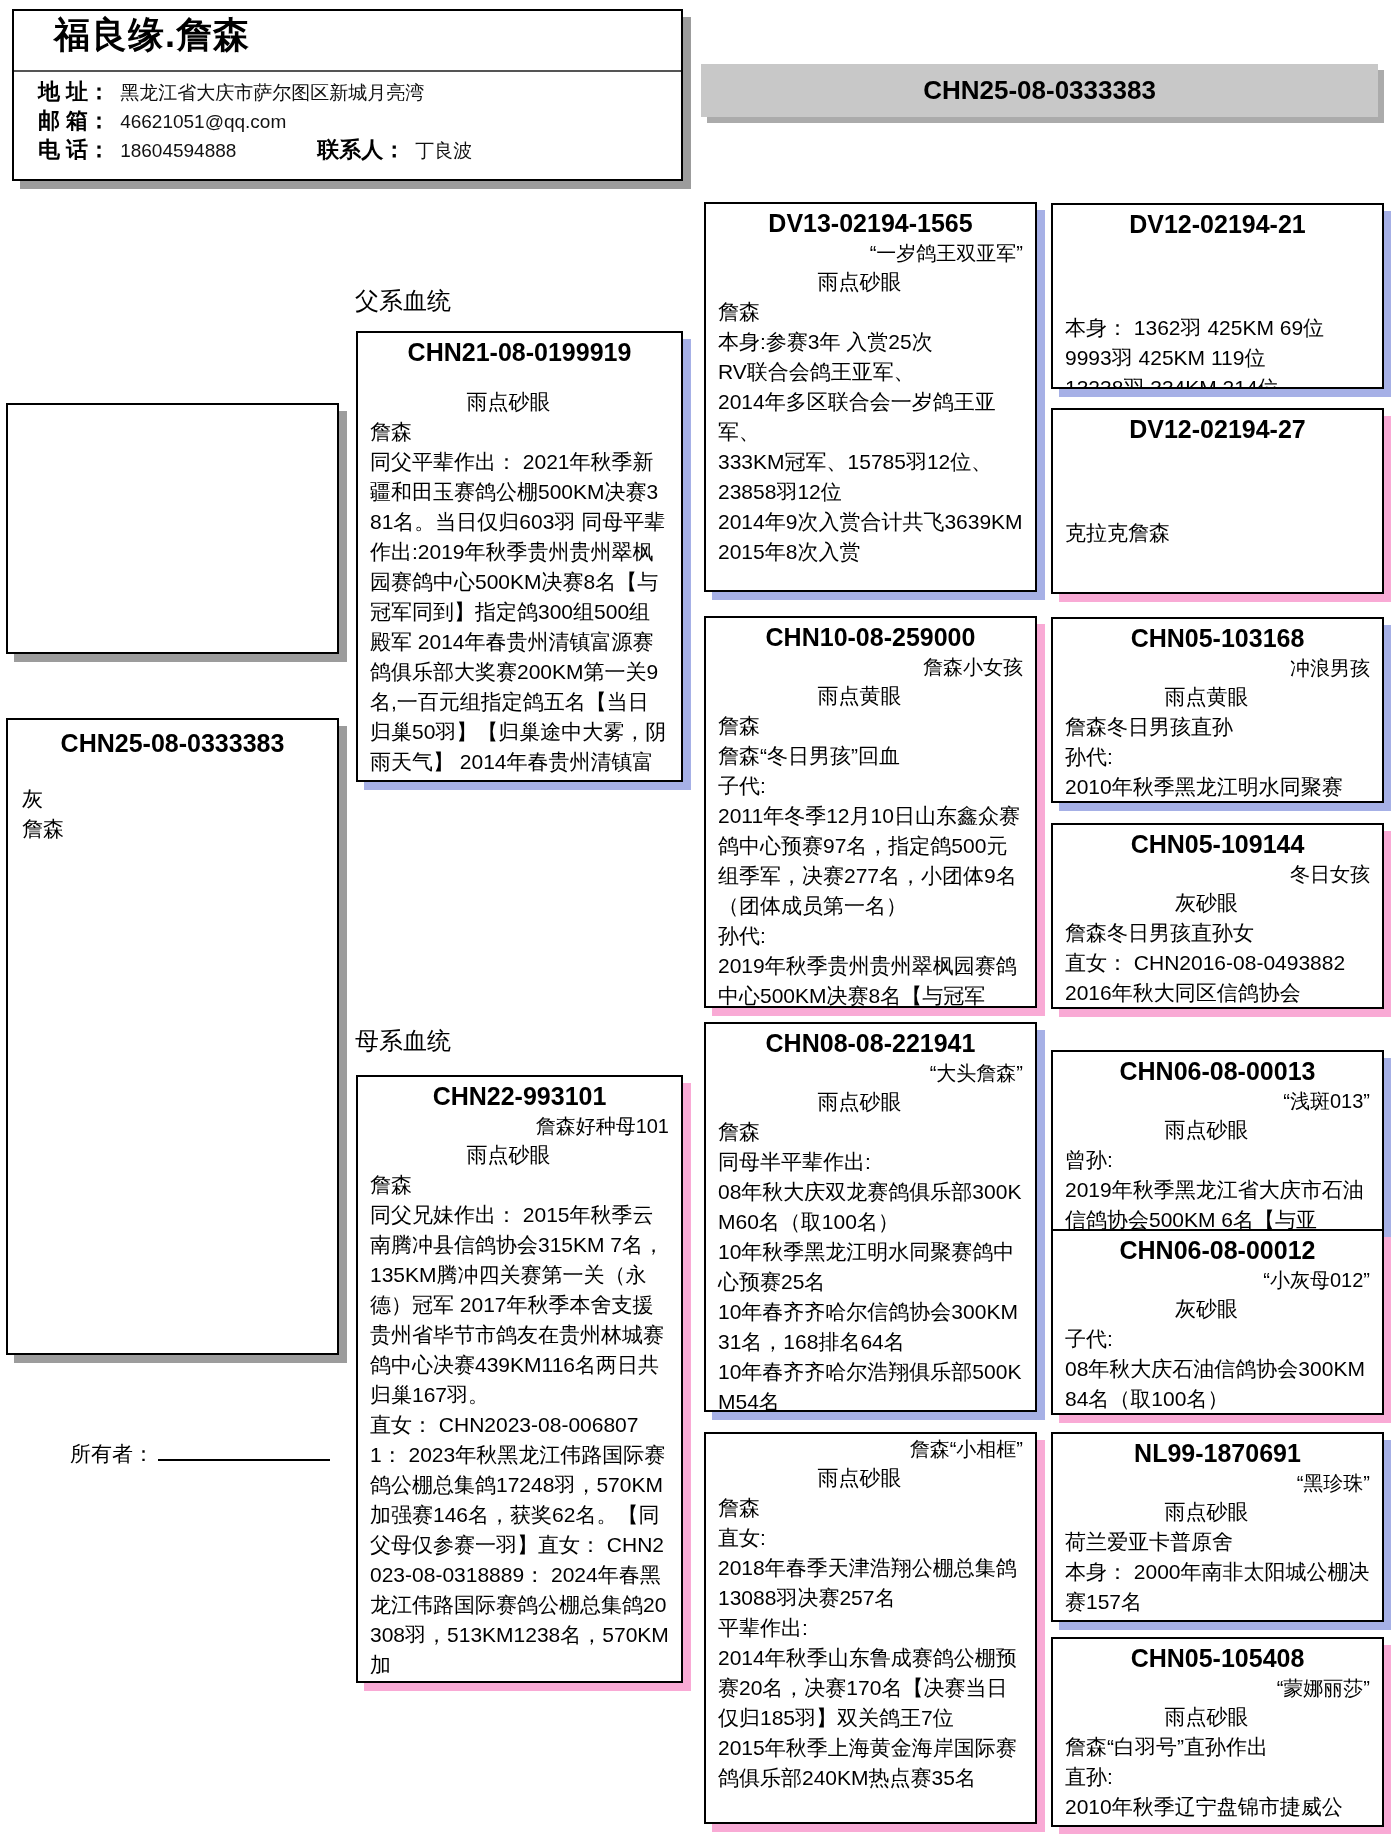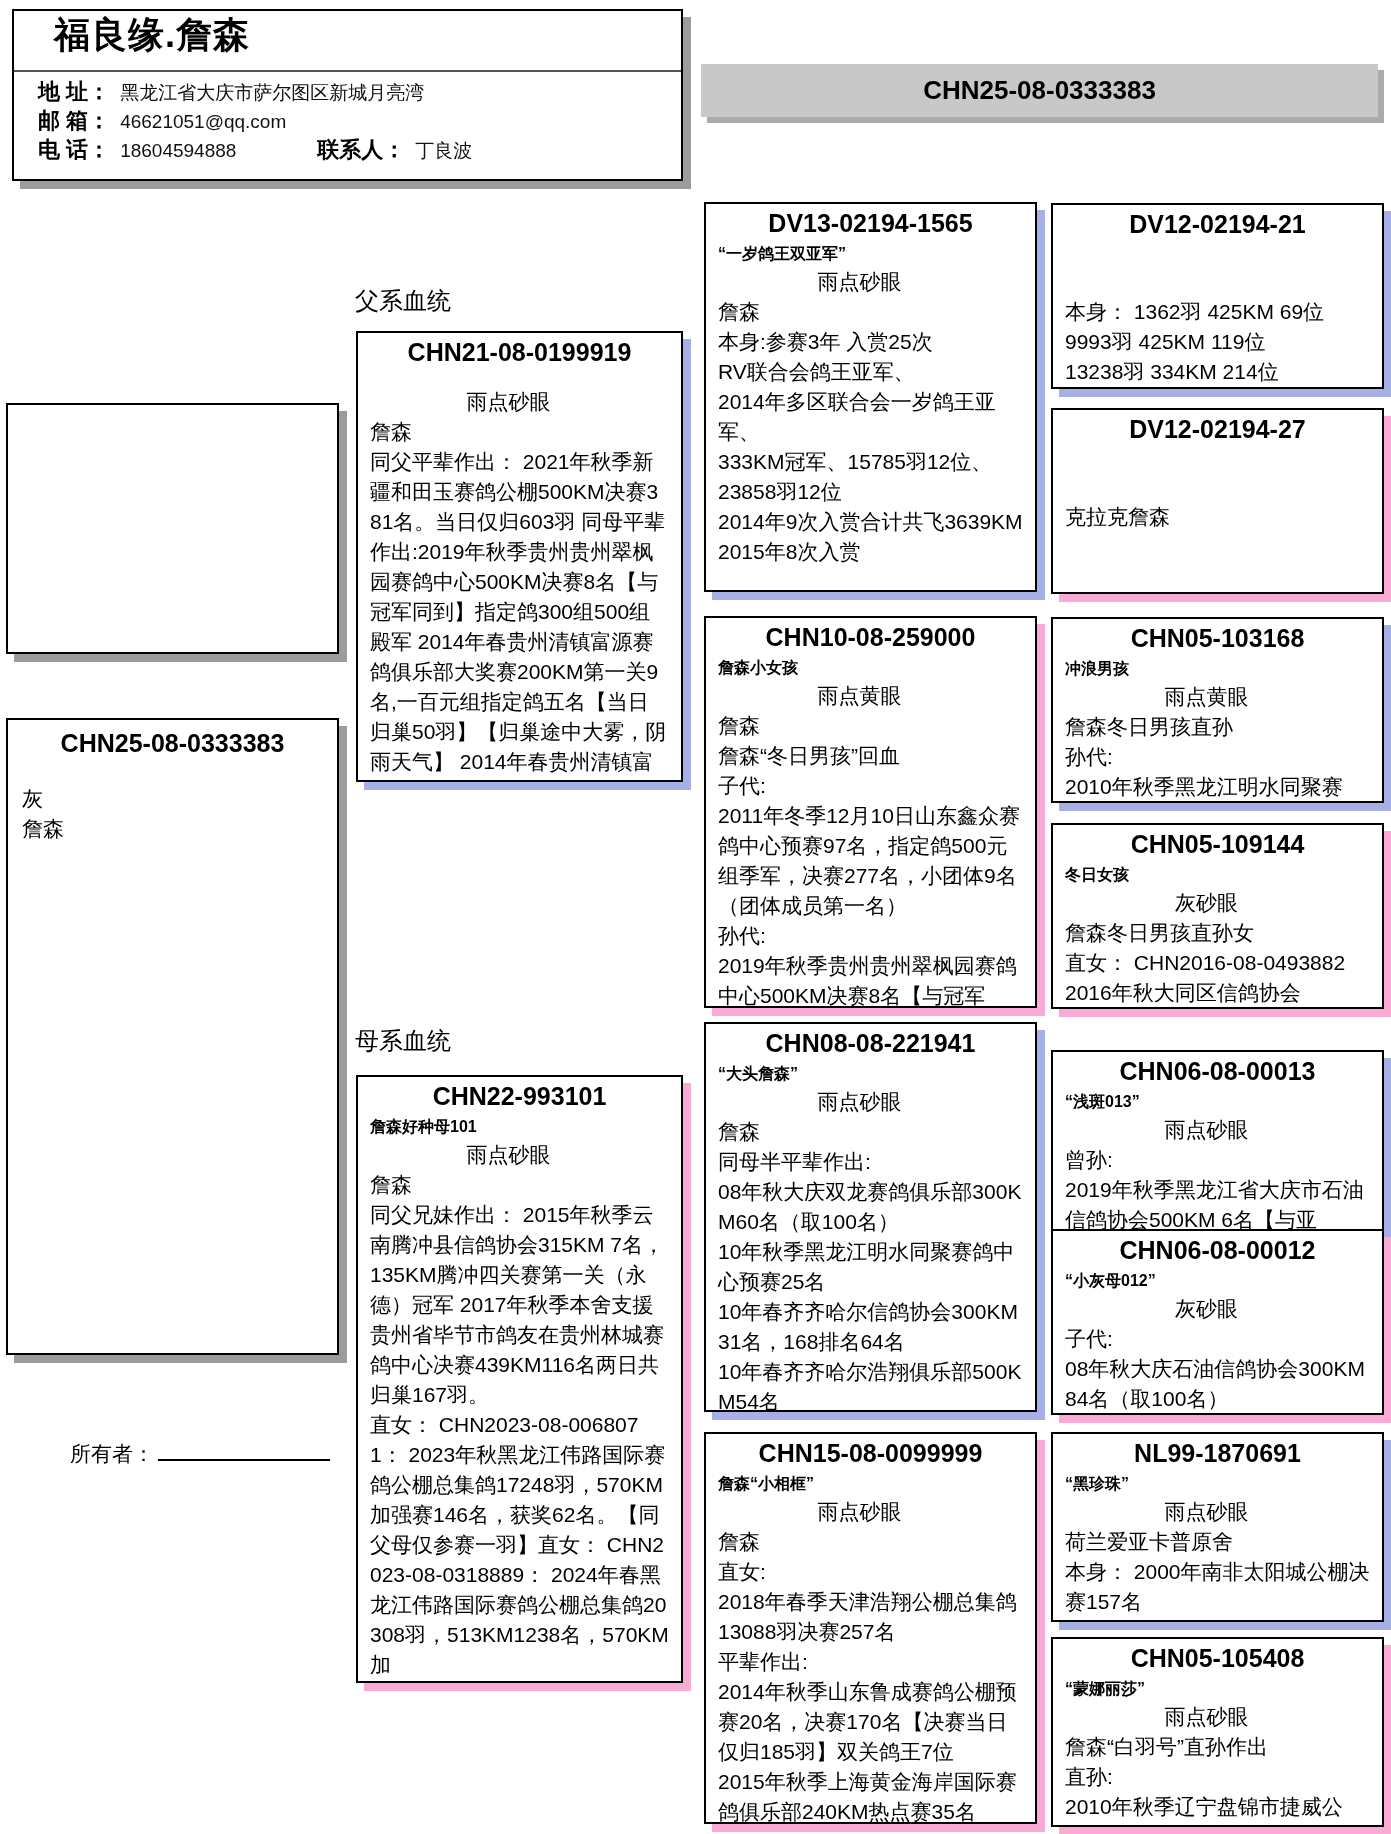--- a/index.html
+++ b/index.html
@@ -47,26 +47,26 @@
   .sire-label{left:355px;top:285px;}
   .dam-label{left:355px;top:1025px;}
   
   .pbox{
     position:absolute;background:#fff;border:2px solid #000;box-sizing:border-box;
     overflow:hidden;padding:2px 12px 0 12px;
   }
   .pbox.blue{box-shadow:8px 8px 0 0 var(--blue);}
   .pbox.pink{box-shadow:8px 8px 0 0 var(--pink);}
   .ring{text-align:center;font-weight:bold;font-size:25px;line-height:34px;white-space:nowrap;}
-  .pname{text-align:left;font-weight:bold;font-size:16px;line-height:27px;white-space:nowrap;}
+  .pname{text-align:right;font-weight:normal;font-size:20px;line-height:27px;white-space:nowrap;}
   .eyerow{display:flex;justify-content:center;font-size:21px;line-height:30px;}
   .eyerow .eye{padding-right:22px;}
   .eyerow.mt18{margin-top:18px;}
   .pbody .bline{font-size:21px;line-height:30px;word-break:break-all;}
-  .pbody.gap-top{margin-top:56px;}
+  .pbody.gap-top{margin-top:72px;}
   
   .box-sire{left:356px;top:331px;width:327px;height:451px;}
   .box-dam {left:356px;top:1075px;width:327px;height:608px;}
   .box-ss{left:704px;top:202px;width:333px;height:390px;}
   .box-sd{left:704px;top:616px;width:333px;height:392px;}
   .box-ds{left:704px;top:1022px;width:333px;height:390px;}
   .box-dd{left:704px;top:1432px;width:333px;height:392px;}
   .box-sss{left:1051px;top:203px;width:333px;height:186px;}
   .box-ssd{left:1051px;top:408px;width:333px;height:186px;}
   .box-sds{left:1051px;top:617px;width:333px;height:186px;}
@@ -192,21 +192,20 @@
         <div class="bline">詹森</div>
         <div class="bline">同母半平辈作出:</div>
         <div class="bline">08年秋大庆双龙赛鸽俱乐部300KM60名（取100名）</div>
         <div class="bline">10年秋季黑龙江明水同聚赛鸽中心预赛25名</div>
         <div class="bline">10年春齐齐哈尔信鸽协会300KM31名，168排名64名</div>
         <div class="bline">10年春齐齐哈尔浩翔俱乐部500KM54名</div>
       </div>
   </div>
 
   <div class="pbox pink box-dd">
-    <div class="ring">CHN15-08-0099999</div>
     <div class="pname">詹森“小相框”</div>
     <div class="eyerow">
       <span>雨点</span>
       <span class="eye">砂眼</span>
     </div>
     <div class="pbody">
         <div class="bline">詹森</div>
         <div class="bline">直女:</div>
         <div class="bline">2018年春季天津浩翔公棚总集鸽13088羽决赛257名</div>
         <div class="bline">平辈作出:</div>

